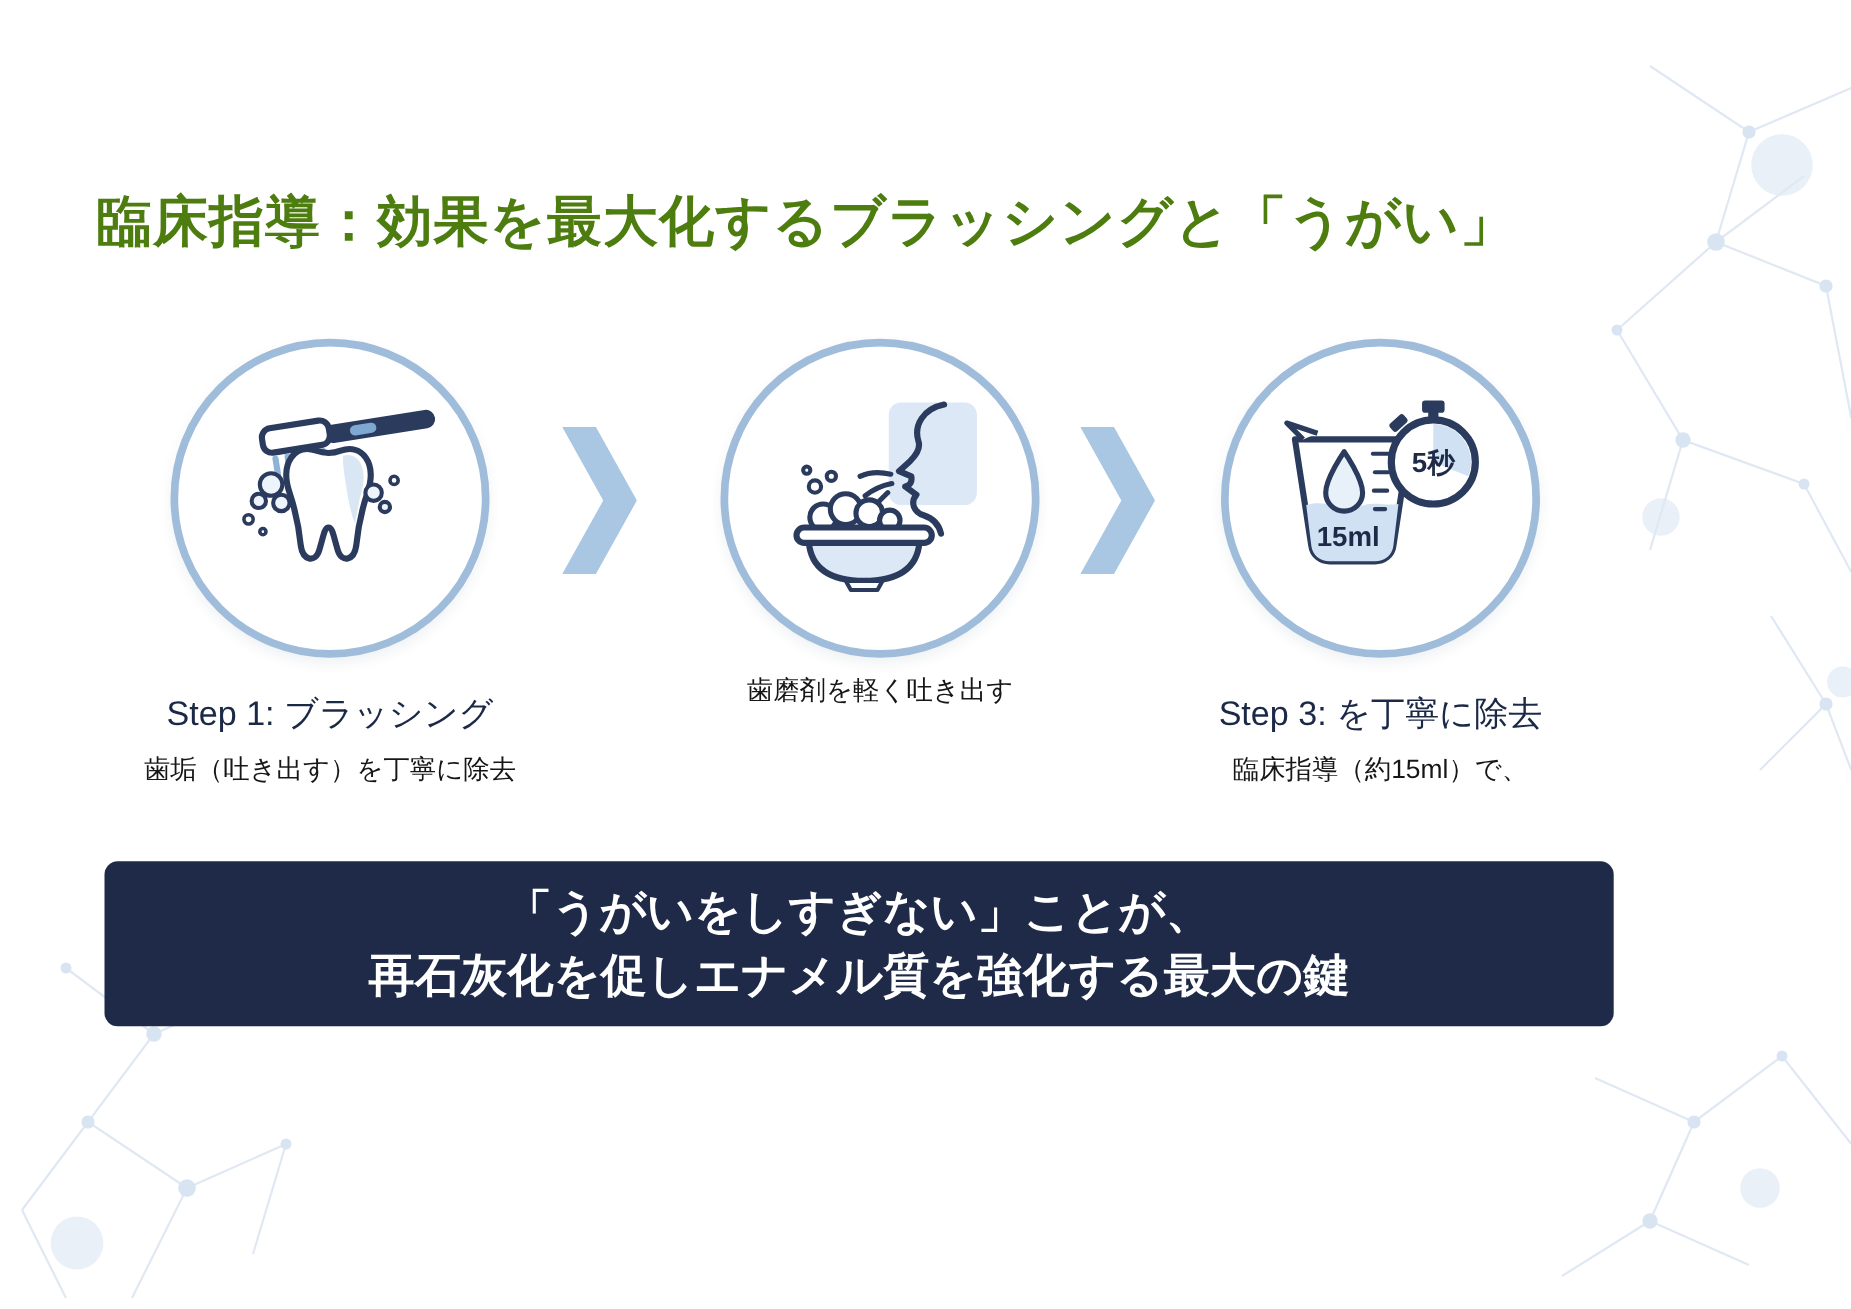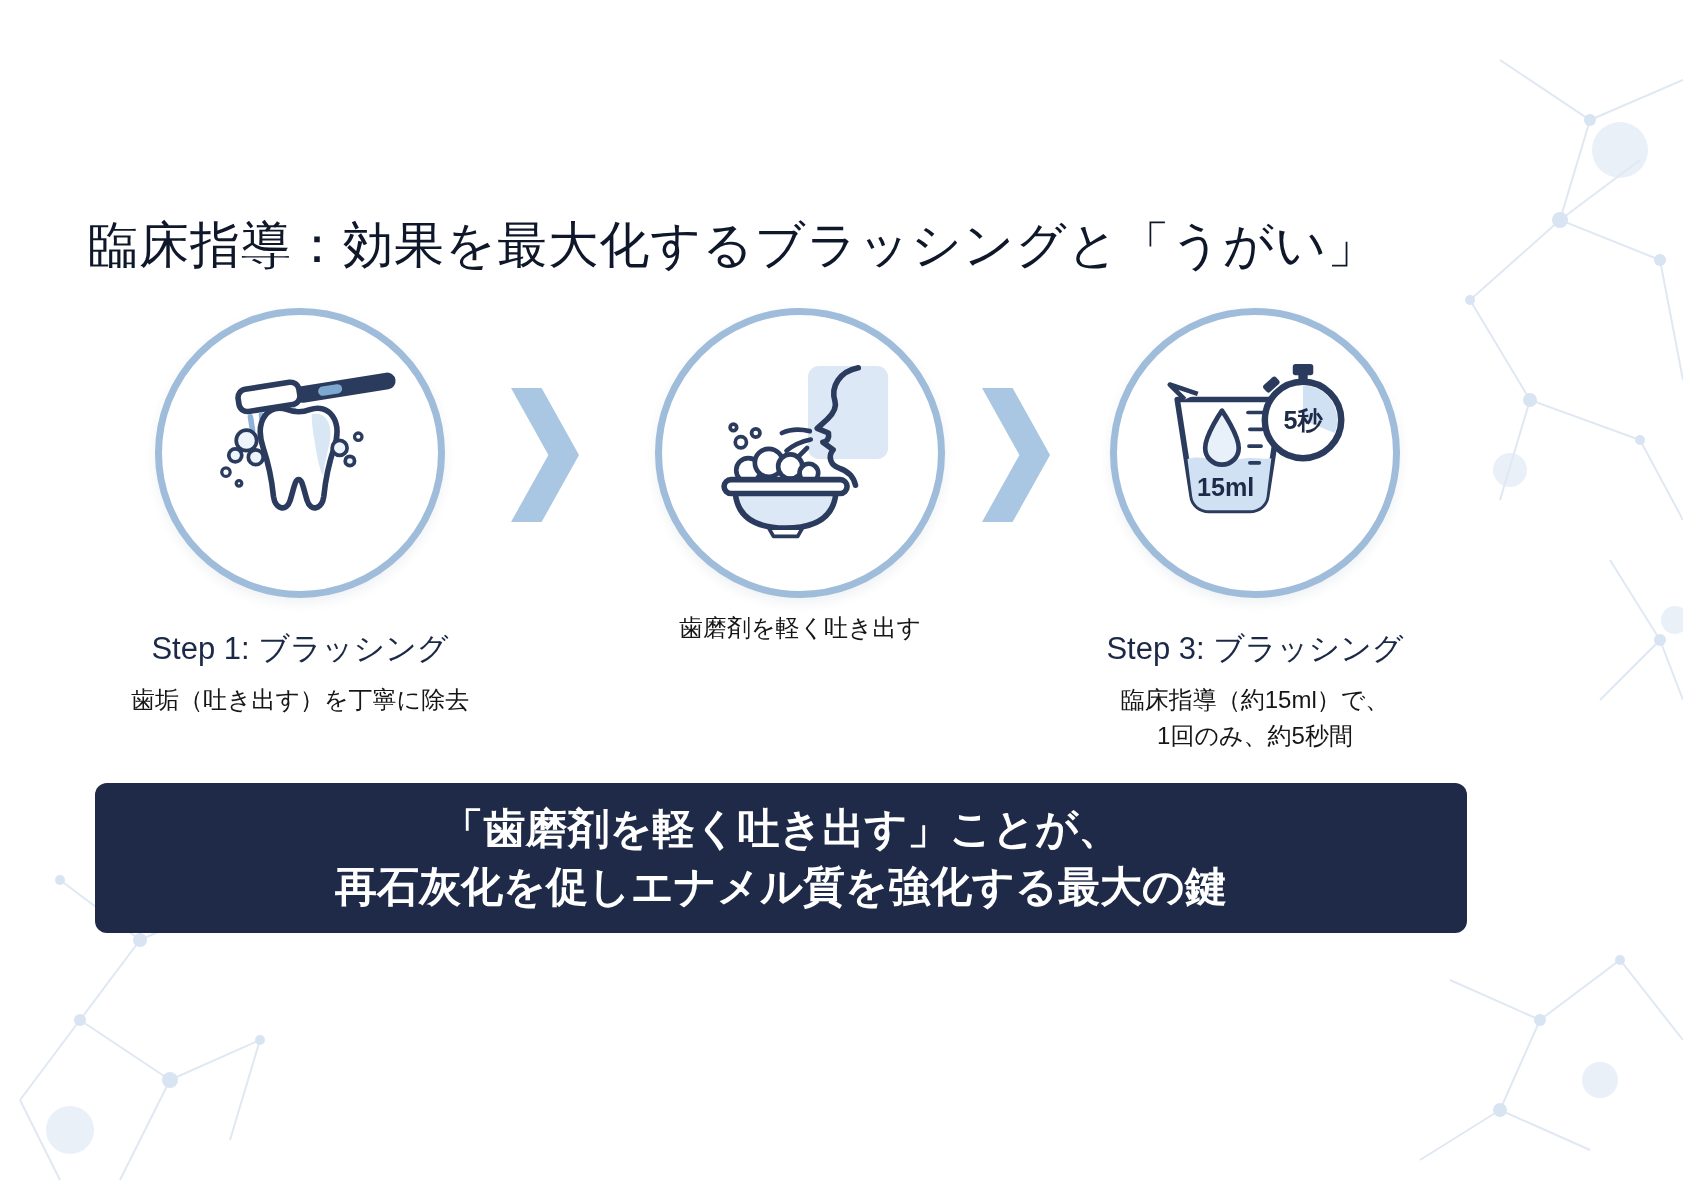--- a/index.html
+++ b/index.html
@@ -16,25 +16,24 @@
   }
   .bg-decor {
     position: absolute; left: 0; top: 0;
     width: 1683px; height: 1190px;
     pointer-events: none;
   }
   .title {
     position: absolute;
     left: 88px; top: 168px;
     font-size: 50px;
-    font-weight: normal;
-    color: #0f172a;
+    font-weight: bold;
+    color: #4d7c0f;
     letter-spacing: 1px;
     white-space: nowrap;
-    margin-top: 44px;
   }
   .step {
     position: absolute;
     top: 308px;
     text-align: center;
   }
   .step-1 { left: 100px;  width: 400px; }
   .step-2 { left: 595px;  width: 410px; }
   .step-3 { left: 1040px; width: 430px; }
   .step-circle {
@@ -212,25 +211,24 @@
         <g>
           <rect x="150" y="14" width="22" height="12" rx="3" fill="#2a3b5e"></rect>
           <rect x="156" y="24" width="10" height="10" fill="#2a3b5e"></rect>
           <rect x="-9" y="-5" width="18" height="10" rx="3" transform="translate(127,36) rotate(-42)" fill="#2a3b5e"></rect>
           <circle cx="161" cy="74" r="41" fill="#ffffff" stroke="#2a3b5e" stroke-width="7"></circle>
           <path d="M161,74 L161,37 A37,37 0 0 1 195,88 Z" fill="#cfe1f3"></path>
           <text x="161" y="84" text-anchor="middle" font-size="27" font-weight="bold" fill="#1e2a47">5秒</text>
         </g>
       </svg>
     </div>
-    <div class="step-label">Step 3: ブラッシング</div>
+    <div class="step-label">Step 3: を丁寧に除去</div>
     <div class="step-desc">
       <div>臨床指導（約15ml）で、</div>
-      <div>1回のみ、約5秒間</div>
     </div>
   </div>
 
   <div class="banner">
-    <div>「歯磨剤を軽く吐き出す」ことが、</div>
+    <div>「うがいをしすぎない」ことが、</div>
     <div>再石灰化を促しエナメル質を強化する最大の鍵</div>
   </div>
 
 </div>
 
 </body></html>

